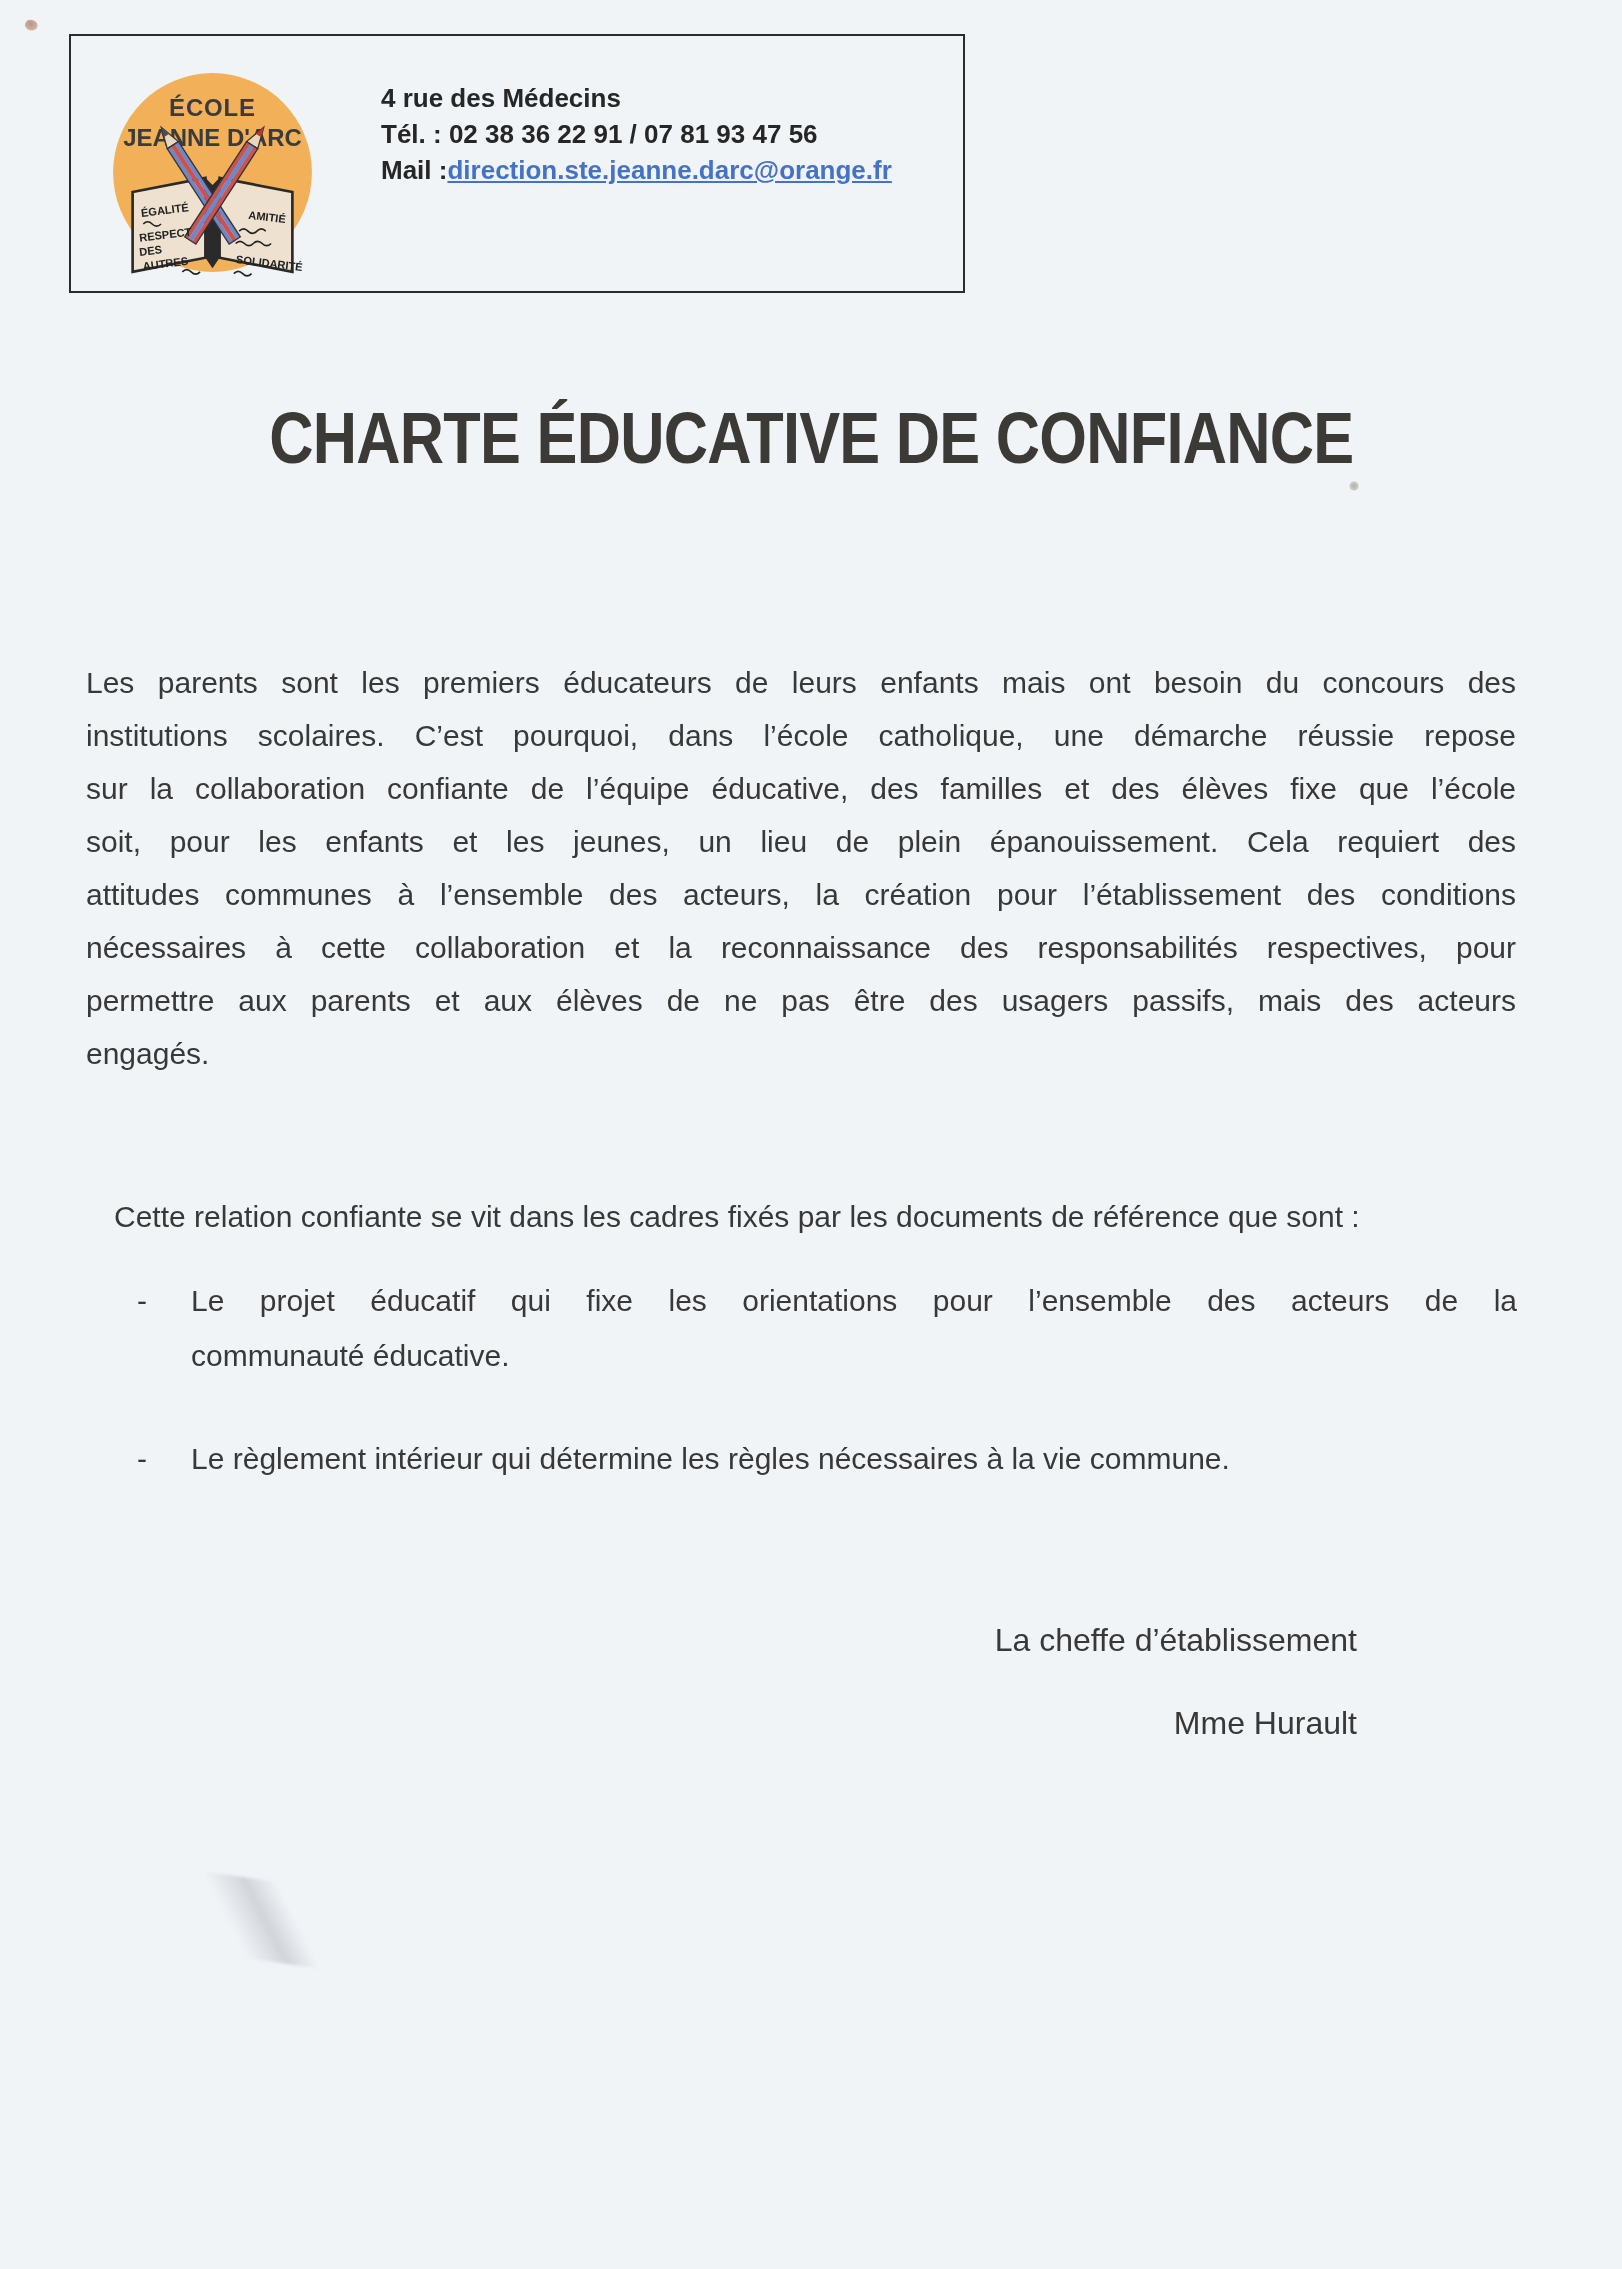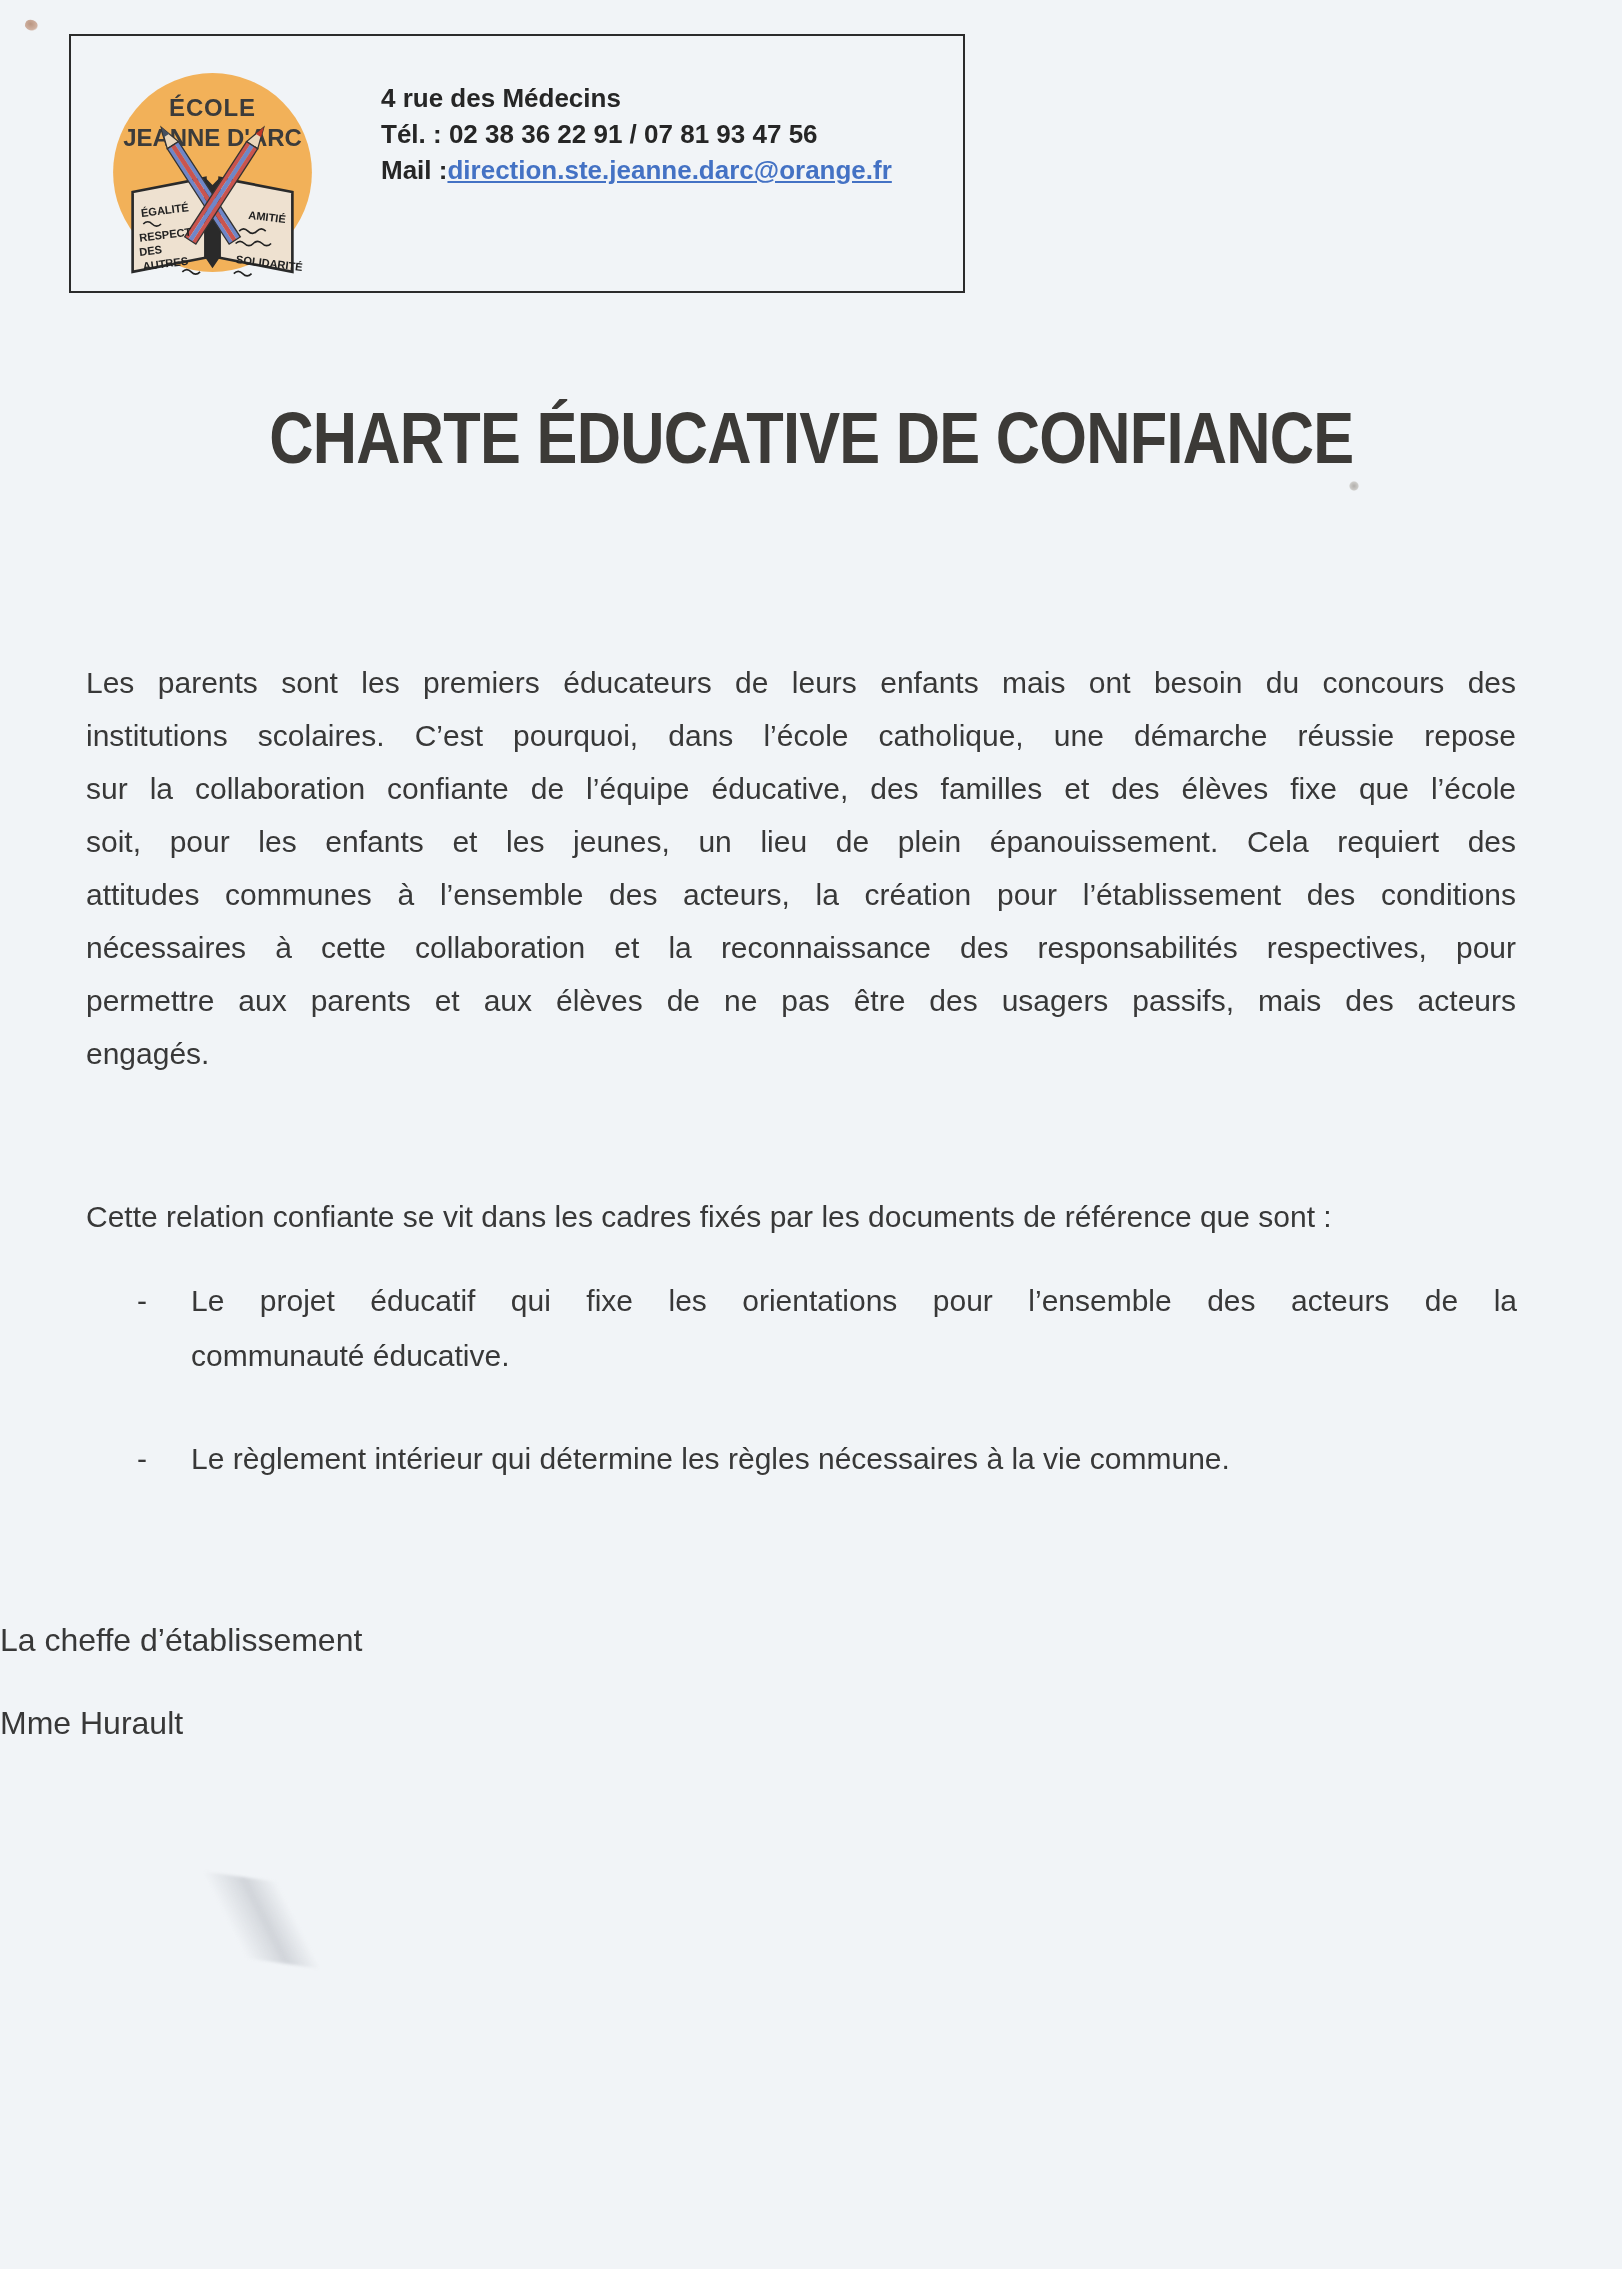--- a/index.html
+++ b/index.html
@@ -38,34 +38,34 @@
     line-height:1;letter-spacing:-0.9px;
     transform:scaleX(0.84);transform-origin:center;
     white-space:nowrap;
   }
   
   .para{
     position:absolute;left:86px;width:1430px;
     font-size:30px;line-height:53px;color:#383838;
   }
   .para1{top:656px;}
-  .para2{top:1190px;}
+  .para2{top:1190px;margin-left:28px;}
   .jline{text-align:justify;text-align-last:justify;}
   .bullet{
     position:absolute;
     font-size:30px;line-height:55px;color:#383838;
   }
   .bullet .dash{position:absolute;left:137px;top:0;}
   .bullet .btext{position:absolute;left:191px;top:0;width:1326px;}
   .bullet1{top:1273px;left:0;width:1623px;height:115px;}
   .bullet2{top:1431px;left:0;width:1623px;height:62px;}
   
   .signature{
     position:absolute;left:0;top:1614px;width:1357px;
-    text-align:left;font-size:32px;color:#383838;line-height:53px;
+    text-align:right;font-size:32px;color:#383838;line-height:53px;
   }
   .signature .sig-name{margin-top:30px;}
   
   .artifact{position:absolute;pointer-events:none;}
   .speck{
     left:25px;top:19.5px;width:13.3px;height:10.6px;
     background:radial-gradient(ellipse at 40% 40%, #a8765a 0%, #c59c86 60%, transparent 75%);
     border-radius:50%;opacity:.75;transform:rotate(20deg);
   }
   .dot{

